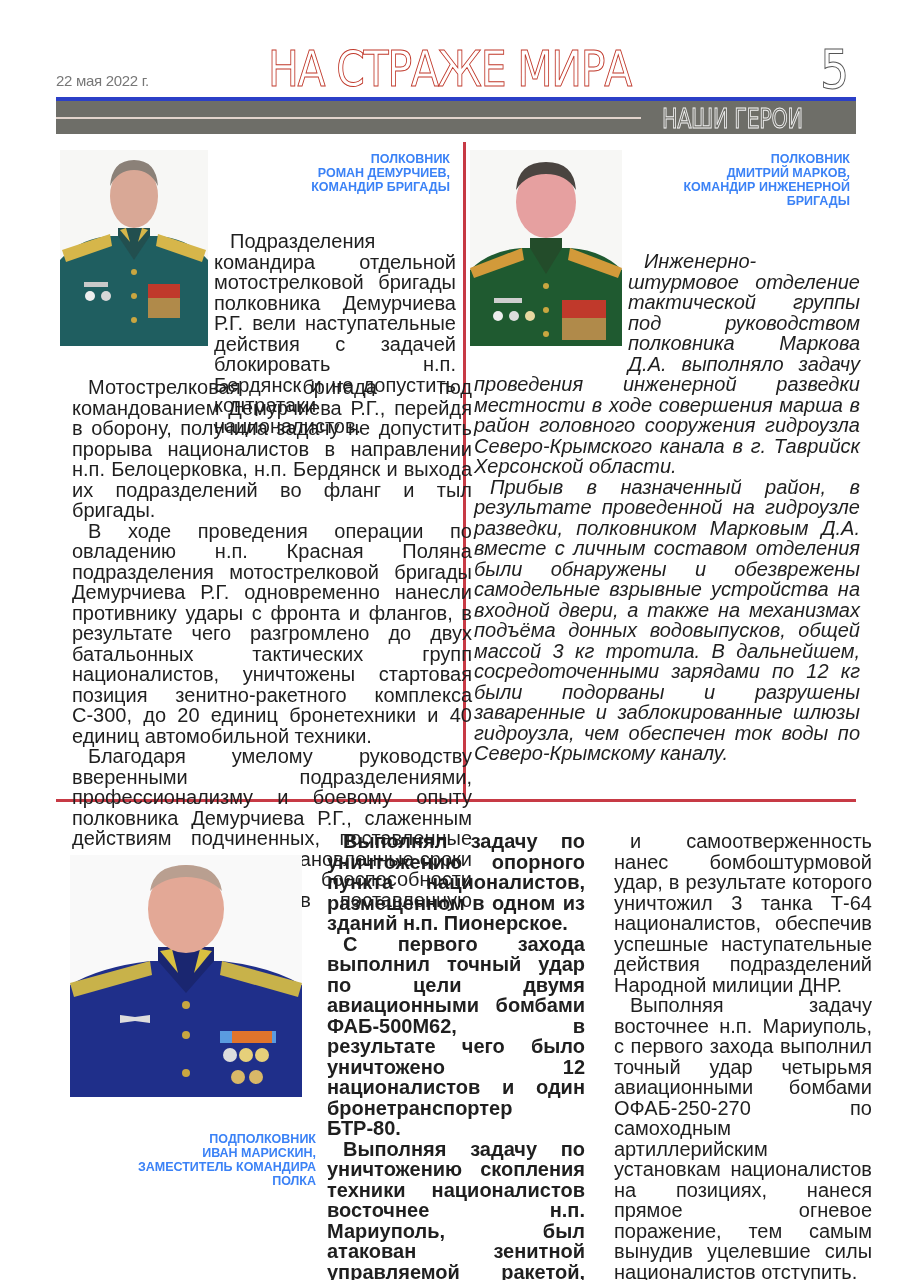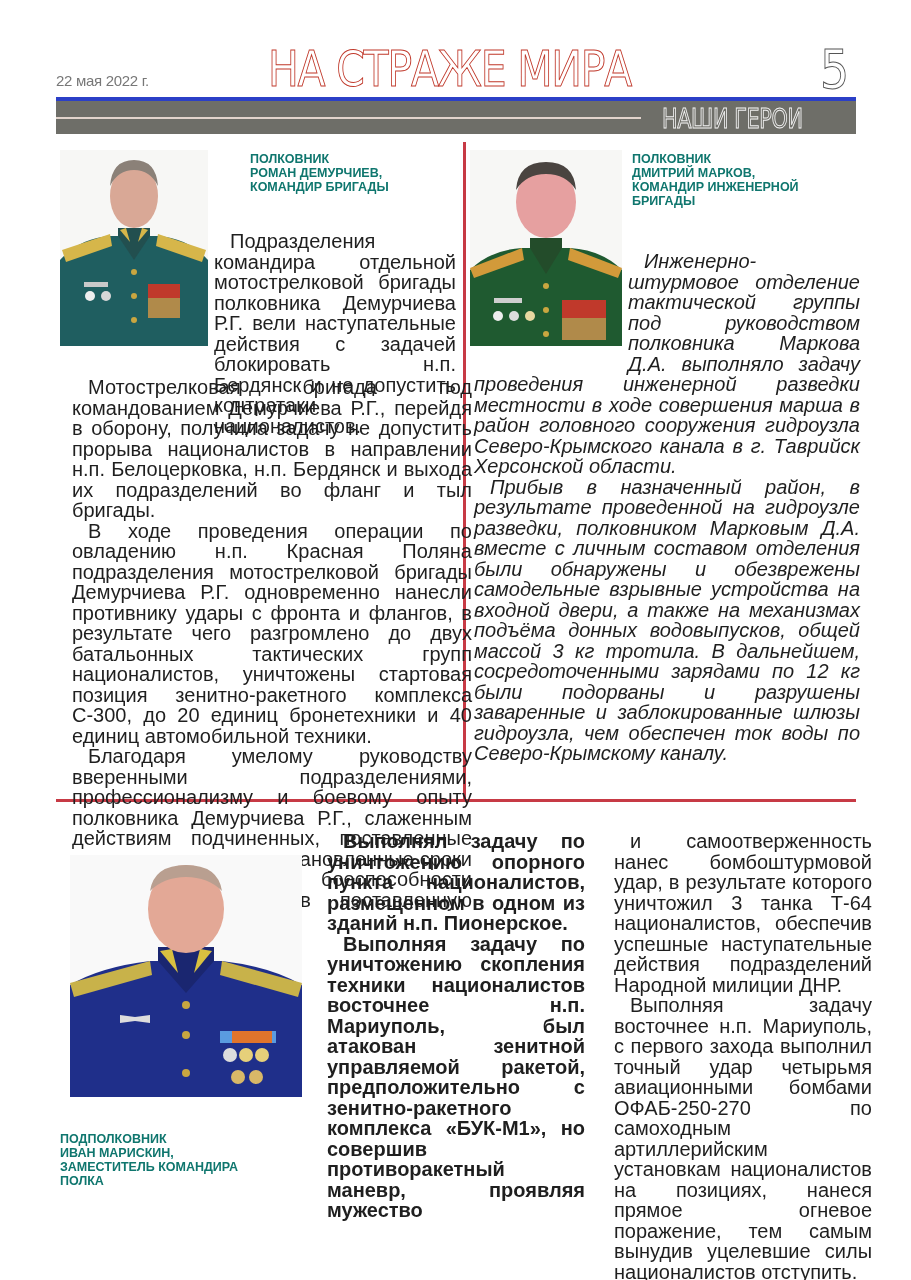--- a/index.html
+++ b/index.html
@@ -23,21 +23,21 @@
 
     
     .vdivider { left: 463px; top: 142px; width: 3px; height: 660px; background: #c73a45; }
     .hdivider { left: 56px; top: 799px; width: 800px; height: 3px; background: #c73a45; }
 
     
     .photo { overflow: hidden; background: #fff; }
     .photo svg { width: 100%; height: 100%; display: block; }
 
     
-    .caption { color: #0f766e; font-weight: bold; text-align: left; font-size: 12.5px; line-height: 14px; text-transform: uppercase; }
+    .caption { color: #3b82f6; font-weight: bold; text-align: right; font-size: 12.5px; line-height: 14px; text-transform: uppercase; }
 
     
     .txt { font-size: 20px; line-height: 20.5px; text-align: justify; color: #1f1f1f; hyphens: manual; margin-top: 11px; }
     .txt p { text-indent: 16px; }
   </style>
 </head>
 <body>
 
 <div class="abs date">22 мая 2022 г.</div>
 <div class="abs masthead">НА СТРАЖЕ МИРА</div>
@@ -146,18 +146,19 @@
   </svg>
 </div>
 <div class="abs caption" style="left:60px;top:1120px;width:256px;margin-top:12px;">
   <div>ПОДПОЛКОВНИК</div>
   <div>ИВАН МАРИСКИН,</div>
   <div>ЗАМЕСТИТЕЛЬ КОМАНДИРА</div>
   <div>ПОЛКА</div>
 </div>
 <div class="abs txt" style="left:327px;top:820px;width:258px;font-weight:bold;">
   <p>Выполнял задачу по уничтожению опорного пункта националистов, размещенном в одном из зданий н.п. Пионерское.</p>
+  <p>С первого захода выполнил точный удар по цели двумя авиационными бомбами ФАБ-500М62, в результате чего было уничтожено 12 националистов и один бронетранспортер БТР-80.</p>
   <p>Выполняя задачу по уничтожению скопления техники националистов восточнее н.п. Мариуполь, был атакован зенитной управляемой ракетой, предположительно с зенитно-ракетного комплекса «БУК-М1», но совершив противоракетный маневр, проявляя мужество</p>
 </div>
 <div class="abs txt" style="left:614px;top:820px;width:258px;">
   <p>и самоотверженность нанес бомбоштурмовой удар, в результате которого уничтожил 3 танка Т-64 националистов, обеспечив успешные наступательные действия подразделений Народной милиции ДНР.</p>
   <p>Выполняя задачу восточнее н.п. Мариуполь, с первого захода выполнил точный удар четырьмя авиационными бомбами ОФАБ-250-270 по самоходным артиллерийским установкам националистов на позициях, нанеся прямое огневое поражение, тем самым вынудив уцелевшие силы националистов отступить.</p>
 </div>
 
 </body></html>

